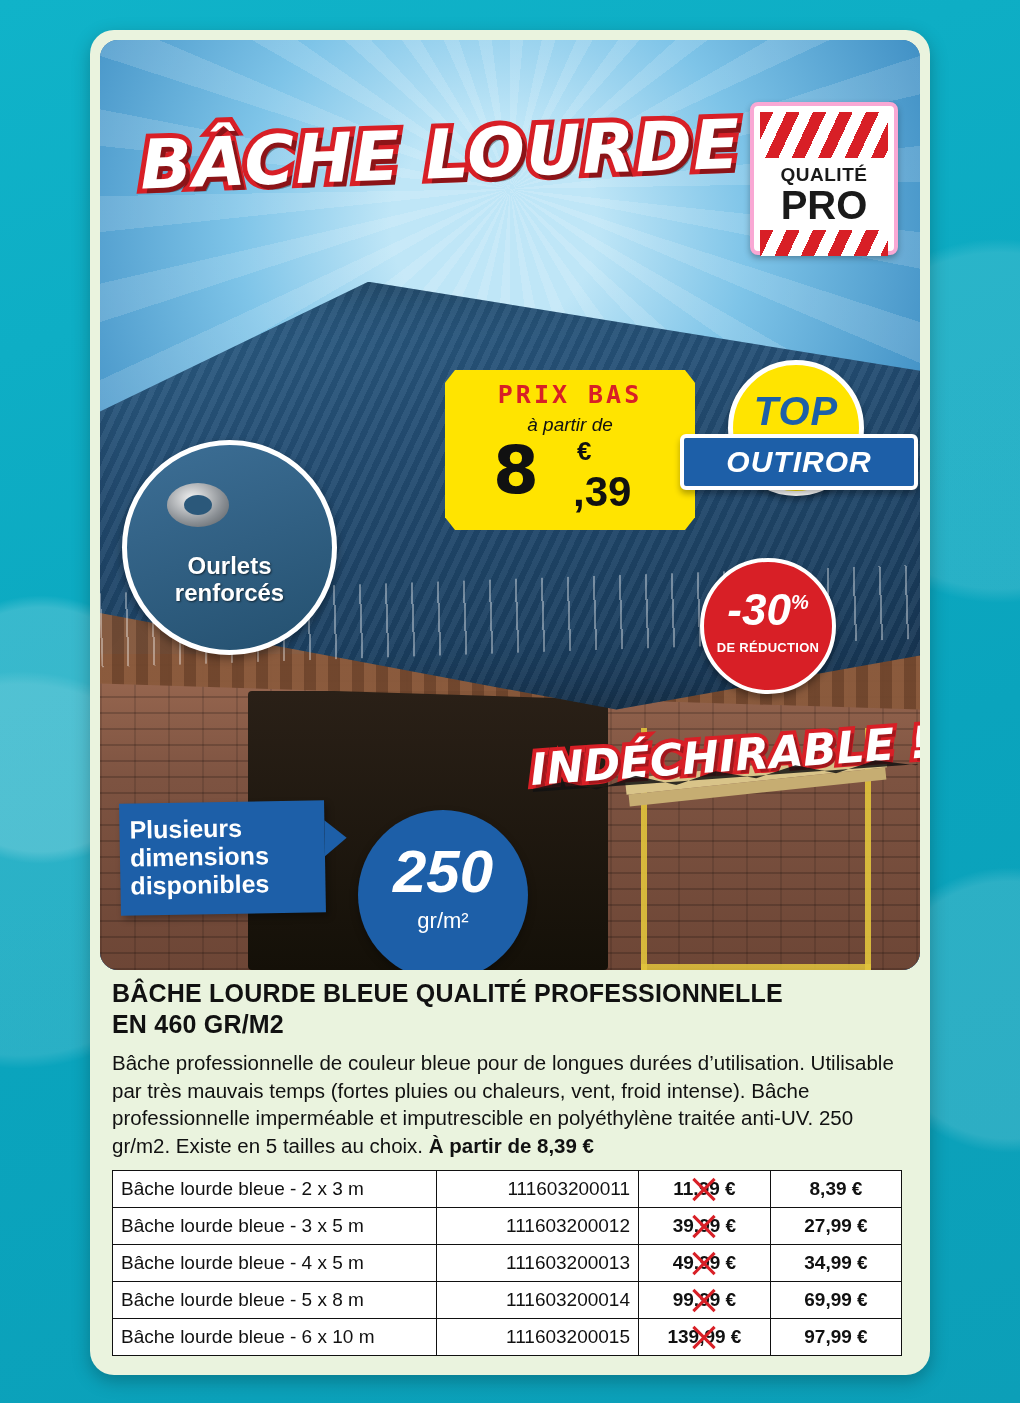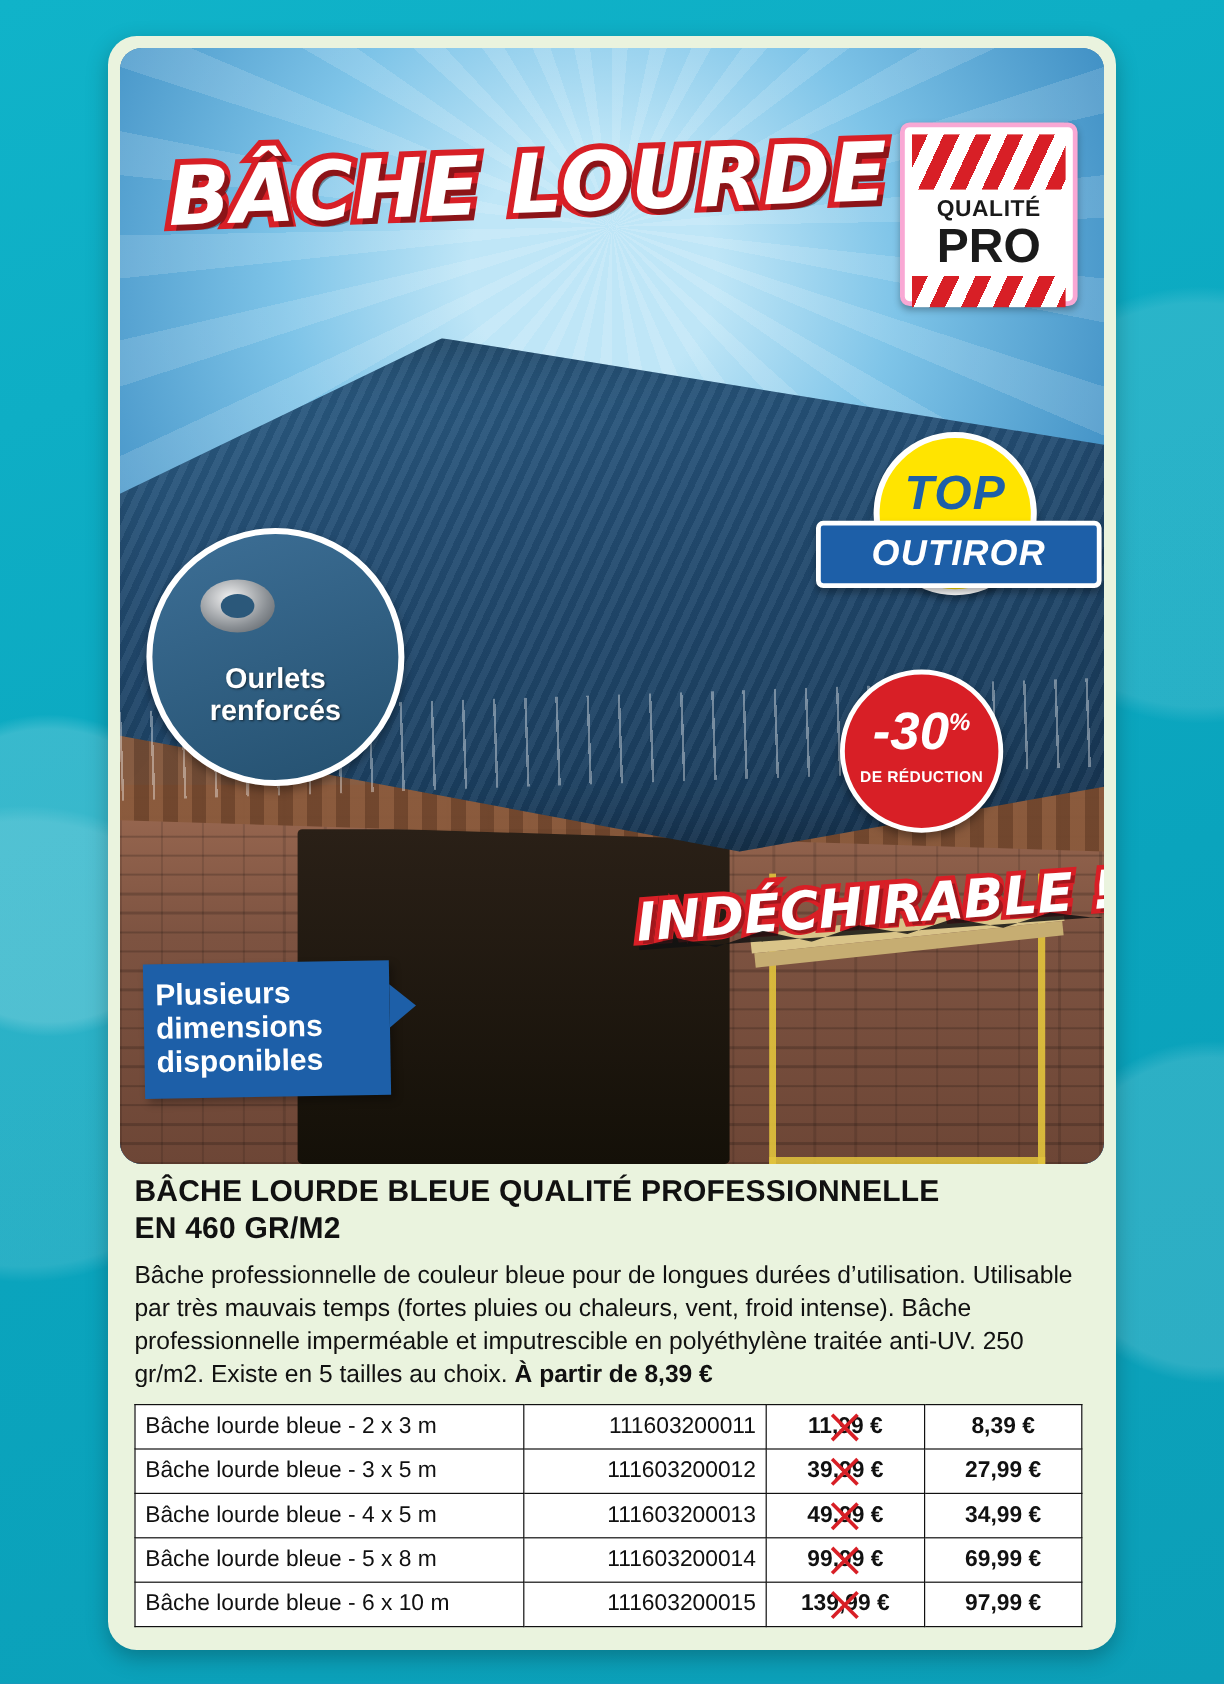--- a/index.html
+++ b/index.html
@@ -222,20 +222,27 @@
       <div class="title">BÂCHE LOURDE</div>
     </div>
 
     <div class="qpro">
       <div class="stripes"></div>
       <div class="l1">QUALITÉ</div>
       <div class="l2">PRO</div>
       <div class="stripes2"></div>
     </div>
 
+    <div class="pricetag">
+      <div class="pb">PRIX BAS</div>
+      <div class="apd">à partir de</div>
+      <div class="amount">8</div>
+      <div class="eur">€</div>
+      <div class="cents">,39</div>
+    </div>
 
     <div class="top-outiror">
       <div class="to-circle">
         <span>TOP</span>
       </div>
       <div class="to-band">OUTIROR</div>
     </div>
 
     <div class="disc">
       <div class="n">
@@ -254,20 +261,24 @@
         <div>renforcés</div>
       </div>
     </div>
 
     <div class="dims">
       <div>Plusieurs</div>
       <div>dimensions</div>
       <div>disponibles</div>
     </div>
 
+    <div class="gr">
+      <div class="v">250</div>
+      <div class="u">gr/m²</div>
+    </div>
 
   </div>
 
   <div class="content">
     <h1 class="prod">
       <span>BÂCHE LOURDE BLEUE QUALITÉ PROFESSIONNELLE</span><br>
       <span>EN 460 GR/M2</span>
     </h1>
     <p class="desc">
       <span>Bâche professionnelle de couleur bleue pour de longues durées d’utilisation. Utilisable par très mauvais temps (fortes pluies ou chaleurs, vent, froid intense). Bâche professionnelle imperméable et imputrescible en polyéthylène traitée anti-UV. 250 gr/m2. Existe en 5 tailles au choix.</span>

